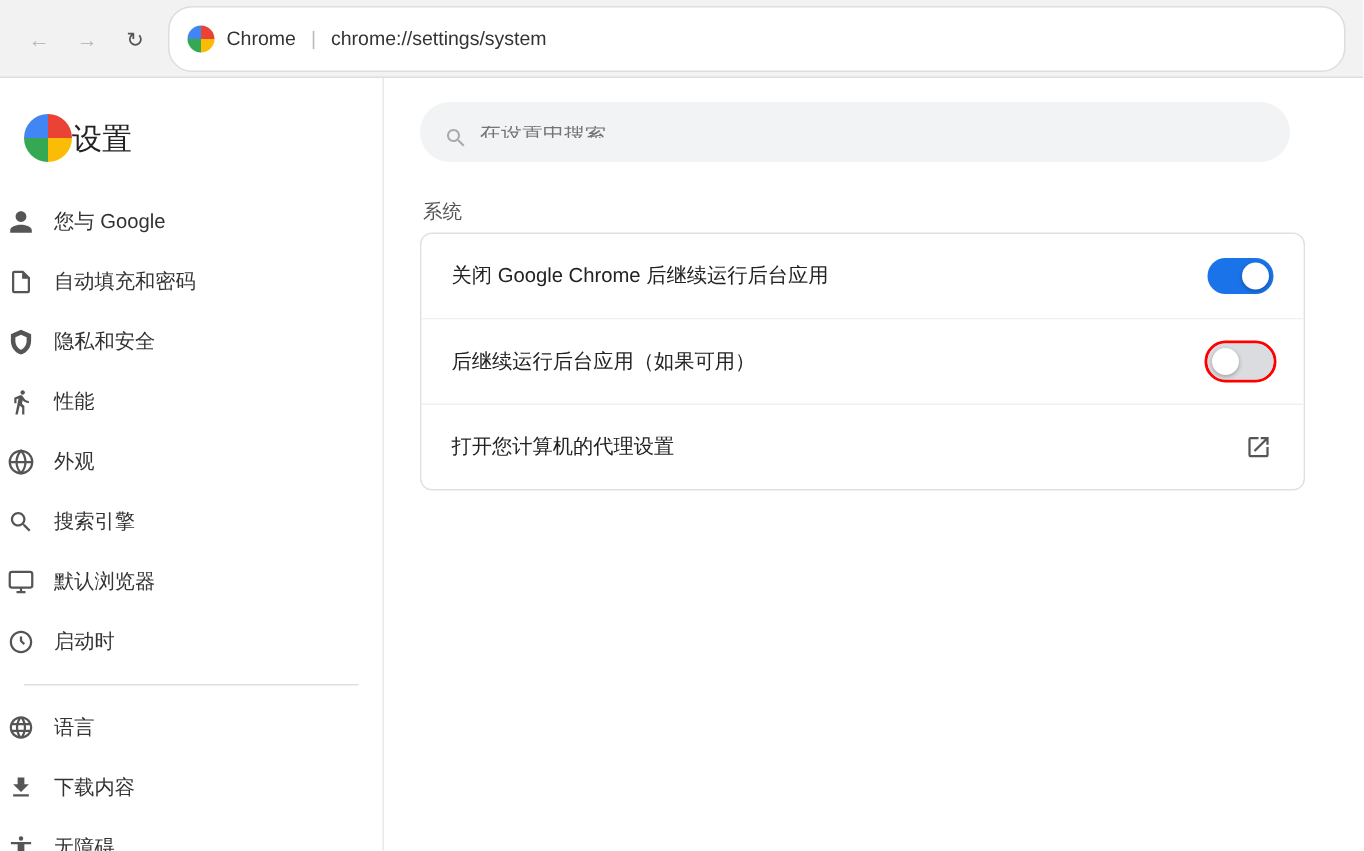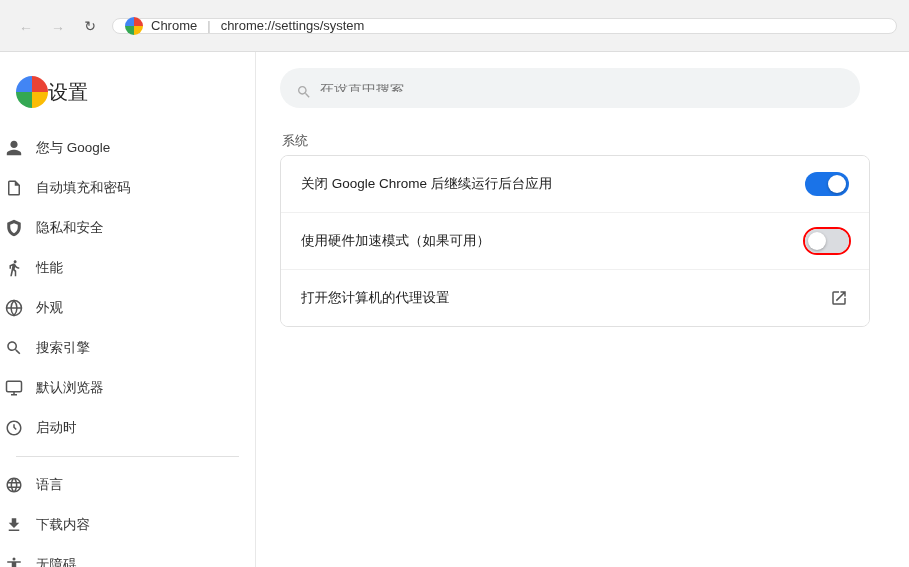--- a/index.html
+++ b/index.html
@@ -36,21 +36,21 @@
       cursor: pointer;
       display: flex;
       align-items: center;
       justify-content: center;
       color: #555;
       font-size: 14px;
     }
     .nav-btn.disabled { color: #bbb; cursor: default; }
     .address-bar {
       flex: 1;
-      height: 16px;
+      height: 44px;
       background: #fff;
       border: 1px solid #ddd;
       border-radius: 16px;
       display: flex;
       align-items: center;
       padding: 0 12px;
       gap: 8px;
       font-size: 13px;
       color: #333;
     }
@@ -384,21 +384,21 @@
       <div class="settings-row">
         <span class="settings-row-label">关闭 Google Chrome 后继续运行后台应用</span>
         <div class="toggle">
           <div class="toggle-track">
             <div class="toggle-thumb"></div>
           </div>
         </div>
       </div>
 
       <div class="settings-row">
-        <span class="settings-row-label">使用硬件加速模式（如果可用）</span>
+        <span class="settings-row-label">后继续运行后台应用（如果可用）</span>
         <div class="toggle toggle-highlighted">
           <div class="toggle-track off">
             <div class="toggle-thumb"></div>
           </div>
         </div>
       </div>
 
       <div class="settings-row">
         <span class="settings-row-label">打开您计算机的代理设置</span>
         <div class="external-link-icon">

